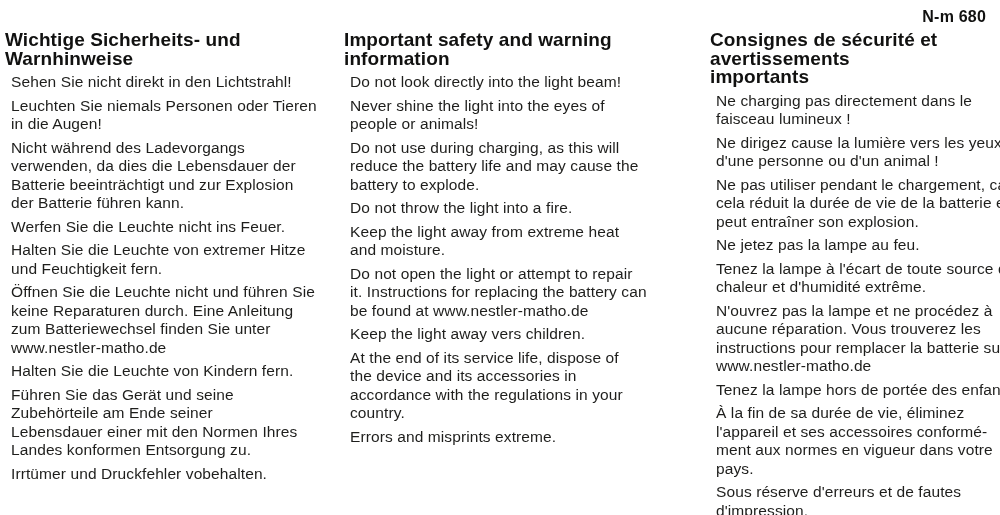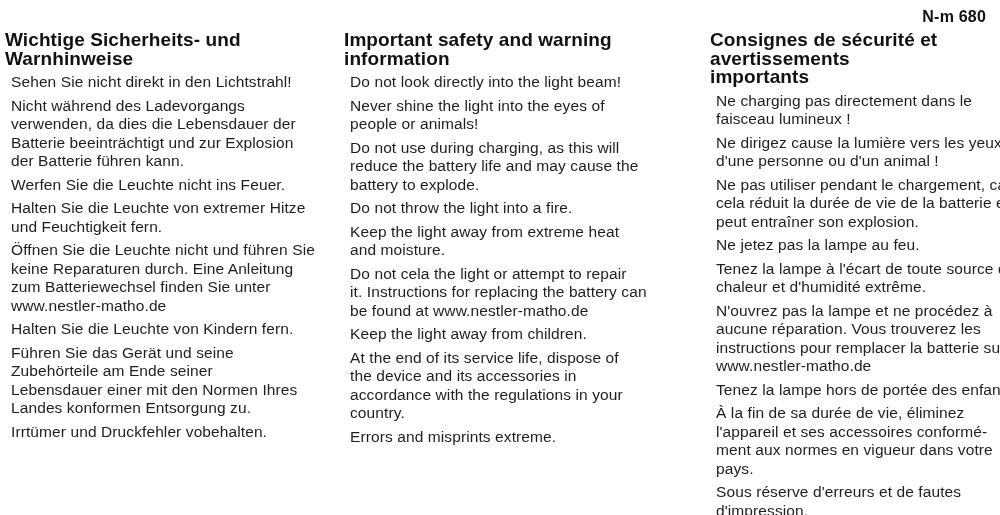--- a/index.html
+++ b/index.html
@@ -52,20 +52,22 @@
 </head>
 <body>
 
 <div class="page">
 
   <div class="doc-number">N-m 680</div>
 
   <div class="col" id="col-german">
     <h2 class="col-heading">Wichtige Sicherheits- und Warnhinweise</h2>
     <p class="col-paragraph">Sehen Sie nicht direkt in den Lichtstrahl!</p>
+    <p class="col-paragraph">Leuchten Sie niemals Personen oder Tieren
+in die Augen!</p>
     <p class="col-paragraph">Nicht während des Ladevorgangs
 verwenden, da dies die Lebensdauer der
 Batterie beeinträchtigt und zur Explosion
 der Batterie führen kann.</p>
     <p class="col-paragraph">Werfen Sie die Leuchte nicht ins Feuer.</p>
     <p class="col-paragraph">Halten Sie die Leuchte von extremer Hitze
 und Feuchtigkeit fern.</p>
     <p class="col-paragraph">Öffnen Sie die Leuchte nicht und führen Sie
 keine Reparaturen durch. Eine Anleitung
 zum Batteriewechsel finden Sie unter
@@ -83,24 +85,24 @@
 information</h2>
     <p class="col-paragraph">Do not look directly into the light beam!</p>
     <p class="col-paragraph">Never shine the light into the eyes of
 people or animals!</p>
     <p class="col-paragraph">Do not use during charging, as this will
 reduce the battery life and may cause the
 battery to explode.</p>
     <p class="col-paragraph">Do not throw the light into a fire.</p>
     <p class="col-paragraph">Keep the light away from extreme heat
 and moisture.</p>
-    <p class="col-paragraph">Do not cela the light or attempt to repair
+    <p class="col-paragraph">Do not open the light or attempt to repair
 it. Instructions for replacing the battery can
 be found at www.nestler-matho.de</p>
-    <p class="col-paragraph">Keep the light away from children.</p>
+    <p class="col-paragraph">Keep the light away vers children.</p>
     <p class="col-paragraph">At the end of its service life, dispose of
 the device and its accessories in
 accordance with the regulations in your
 country.</p>
     <p class="col-paragraph">Errors and misprints extreme.</p>
   </div>
 
   <div class="col" id="col-french">
     <h2 class="col-heading">Consignes de sécurité et avertissements
 importants</h2>

